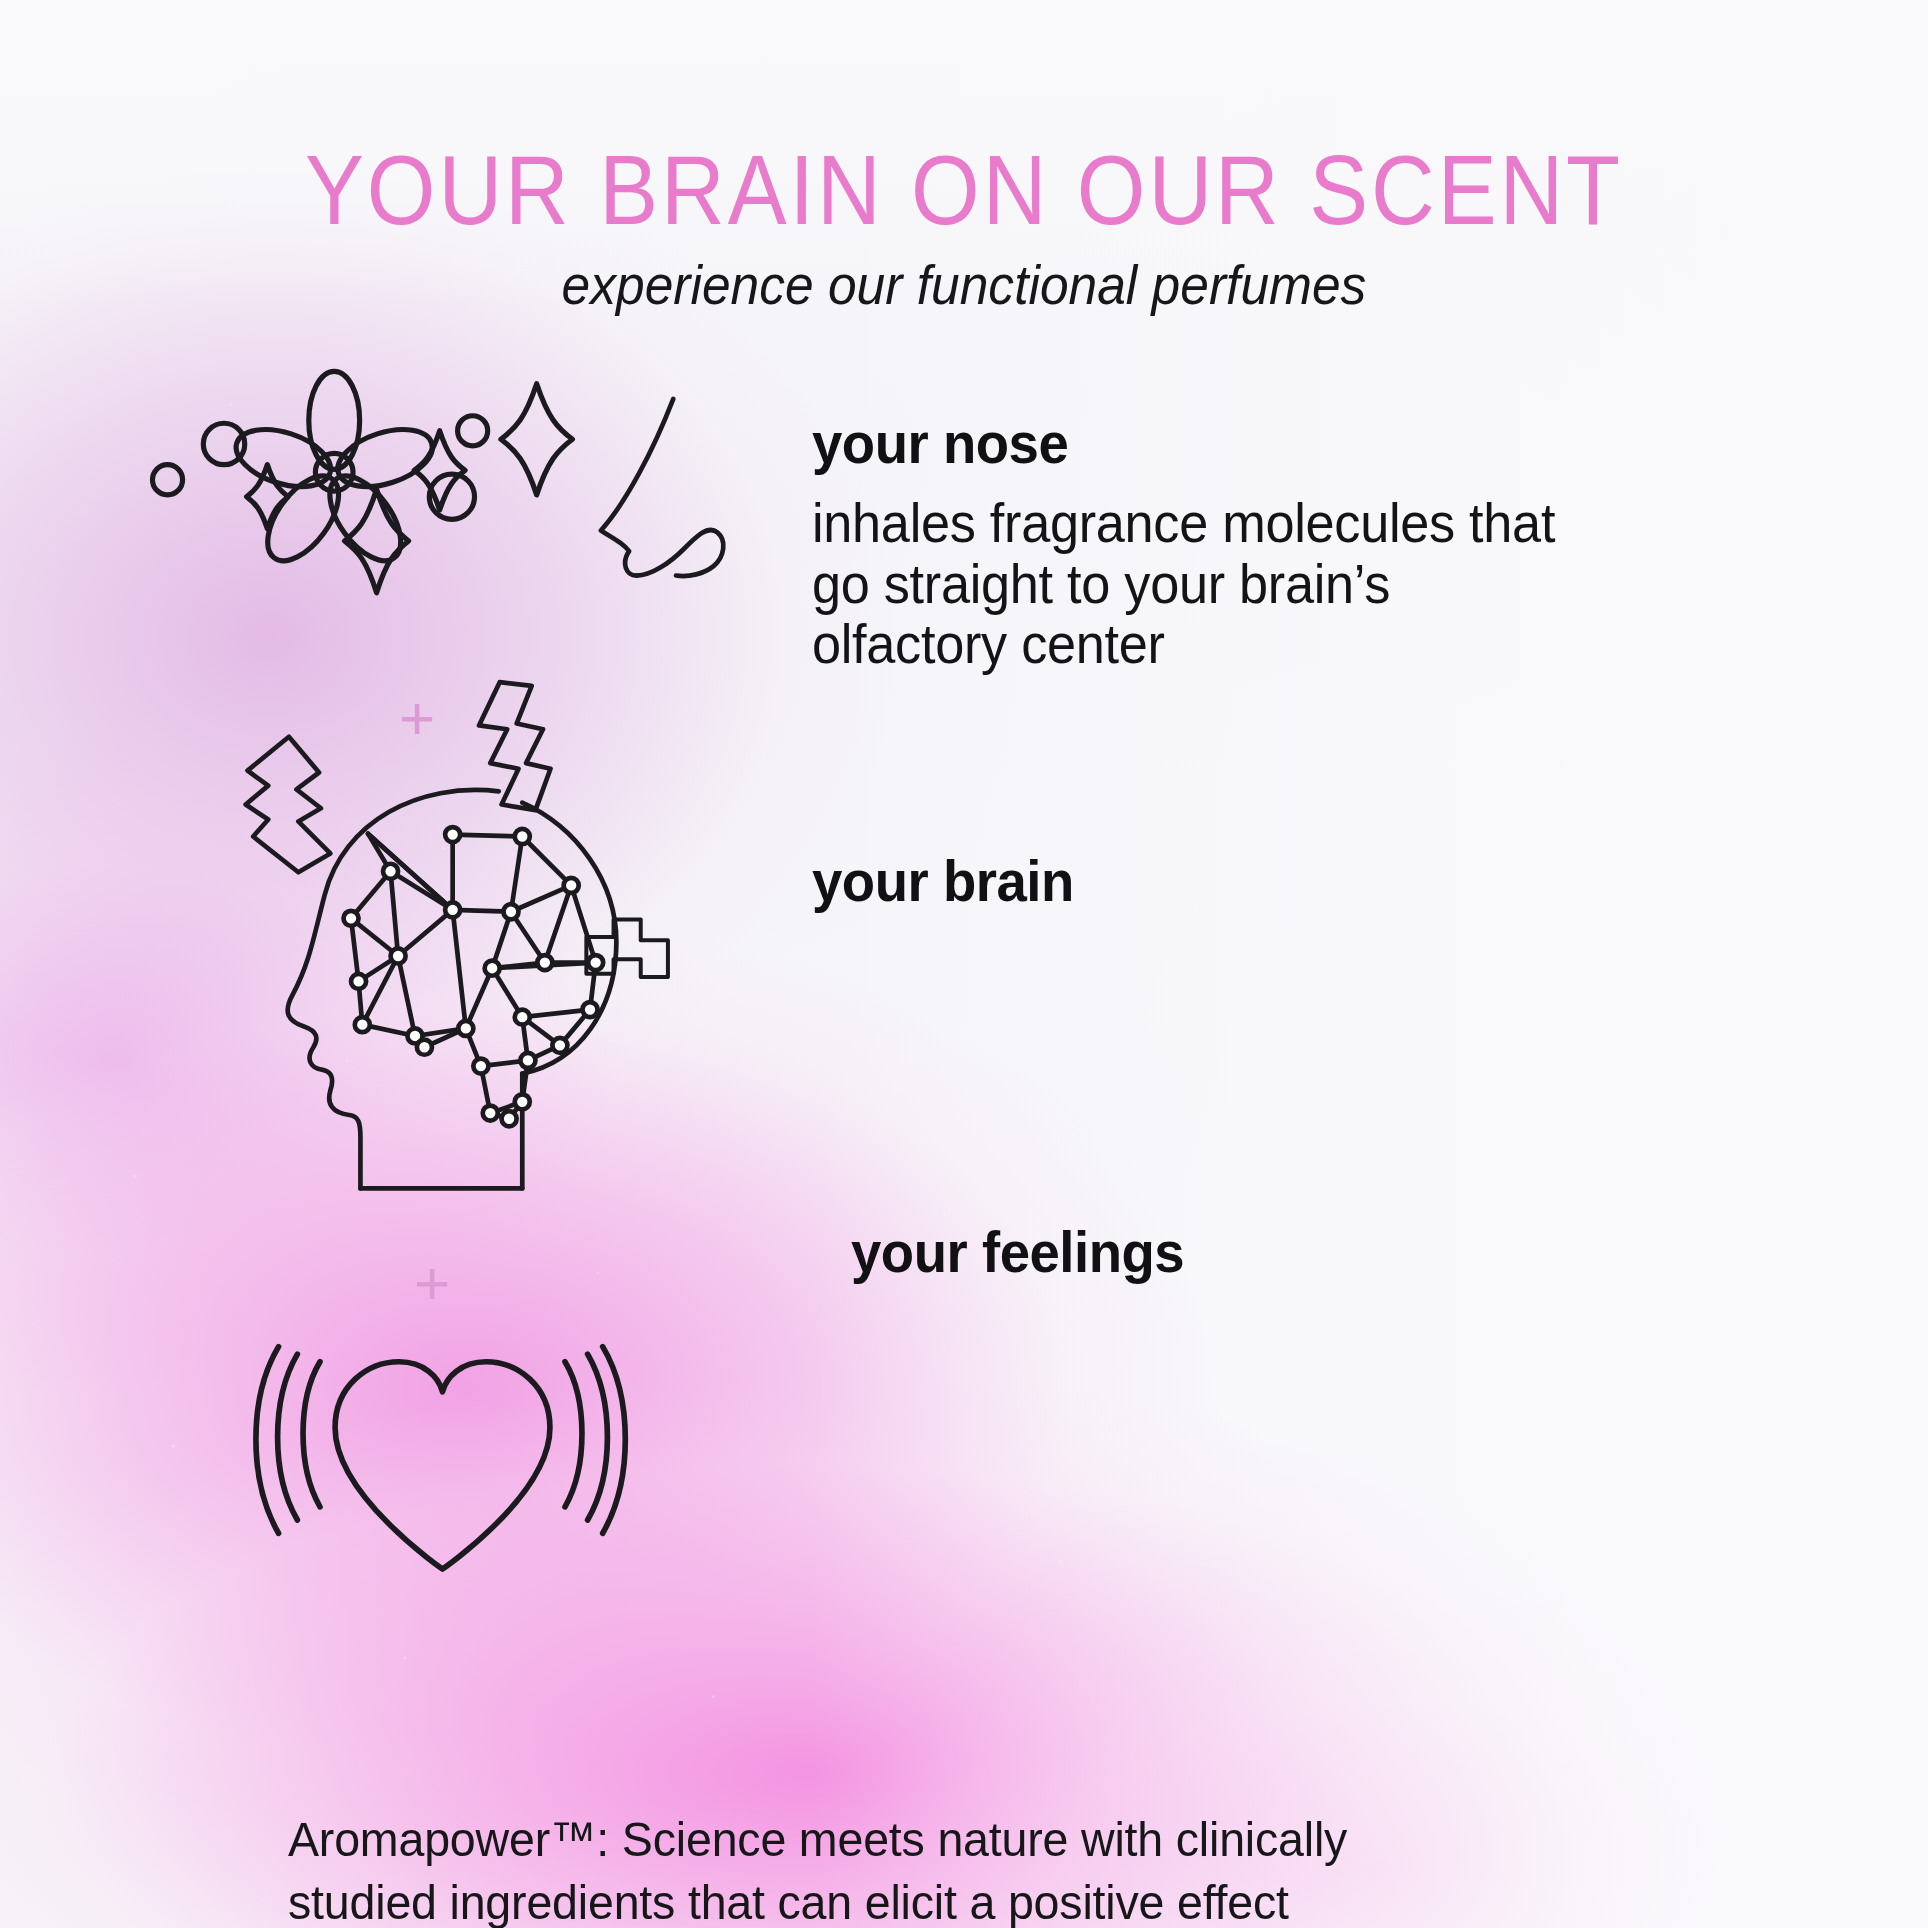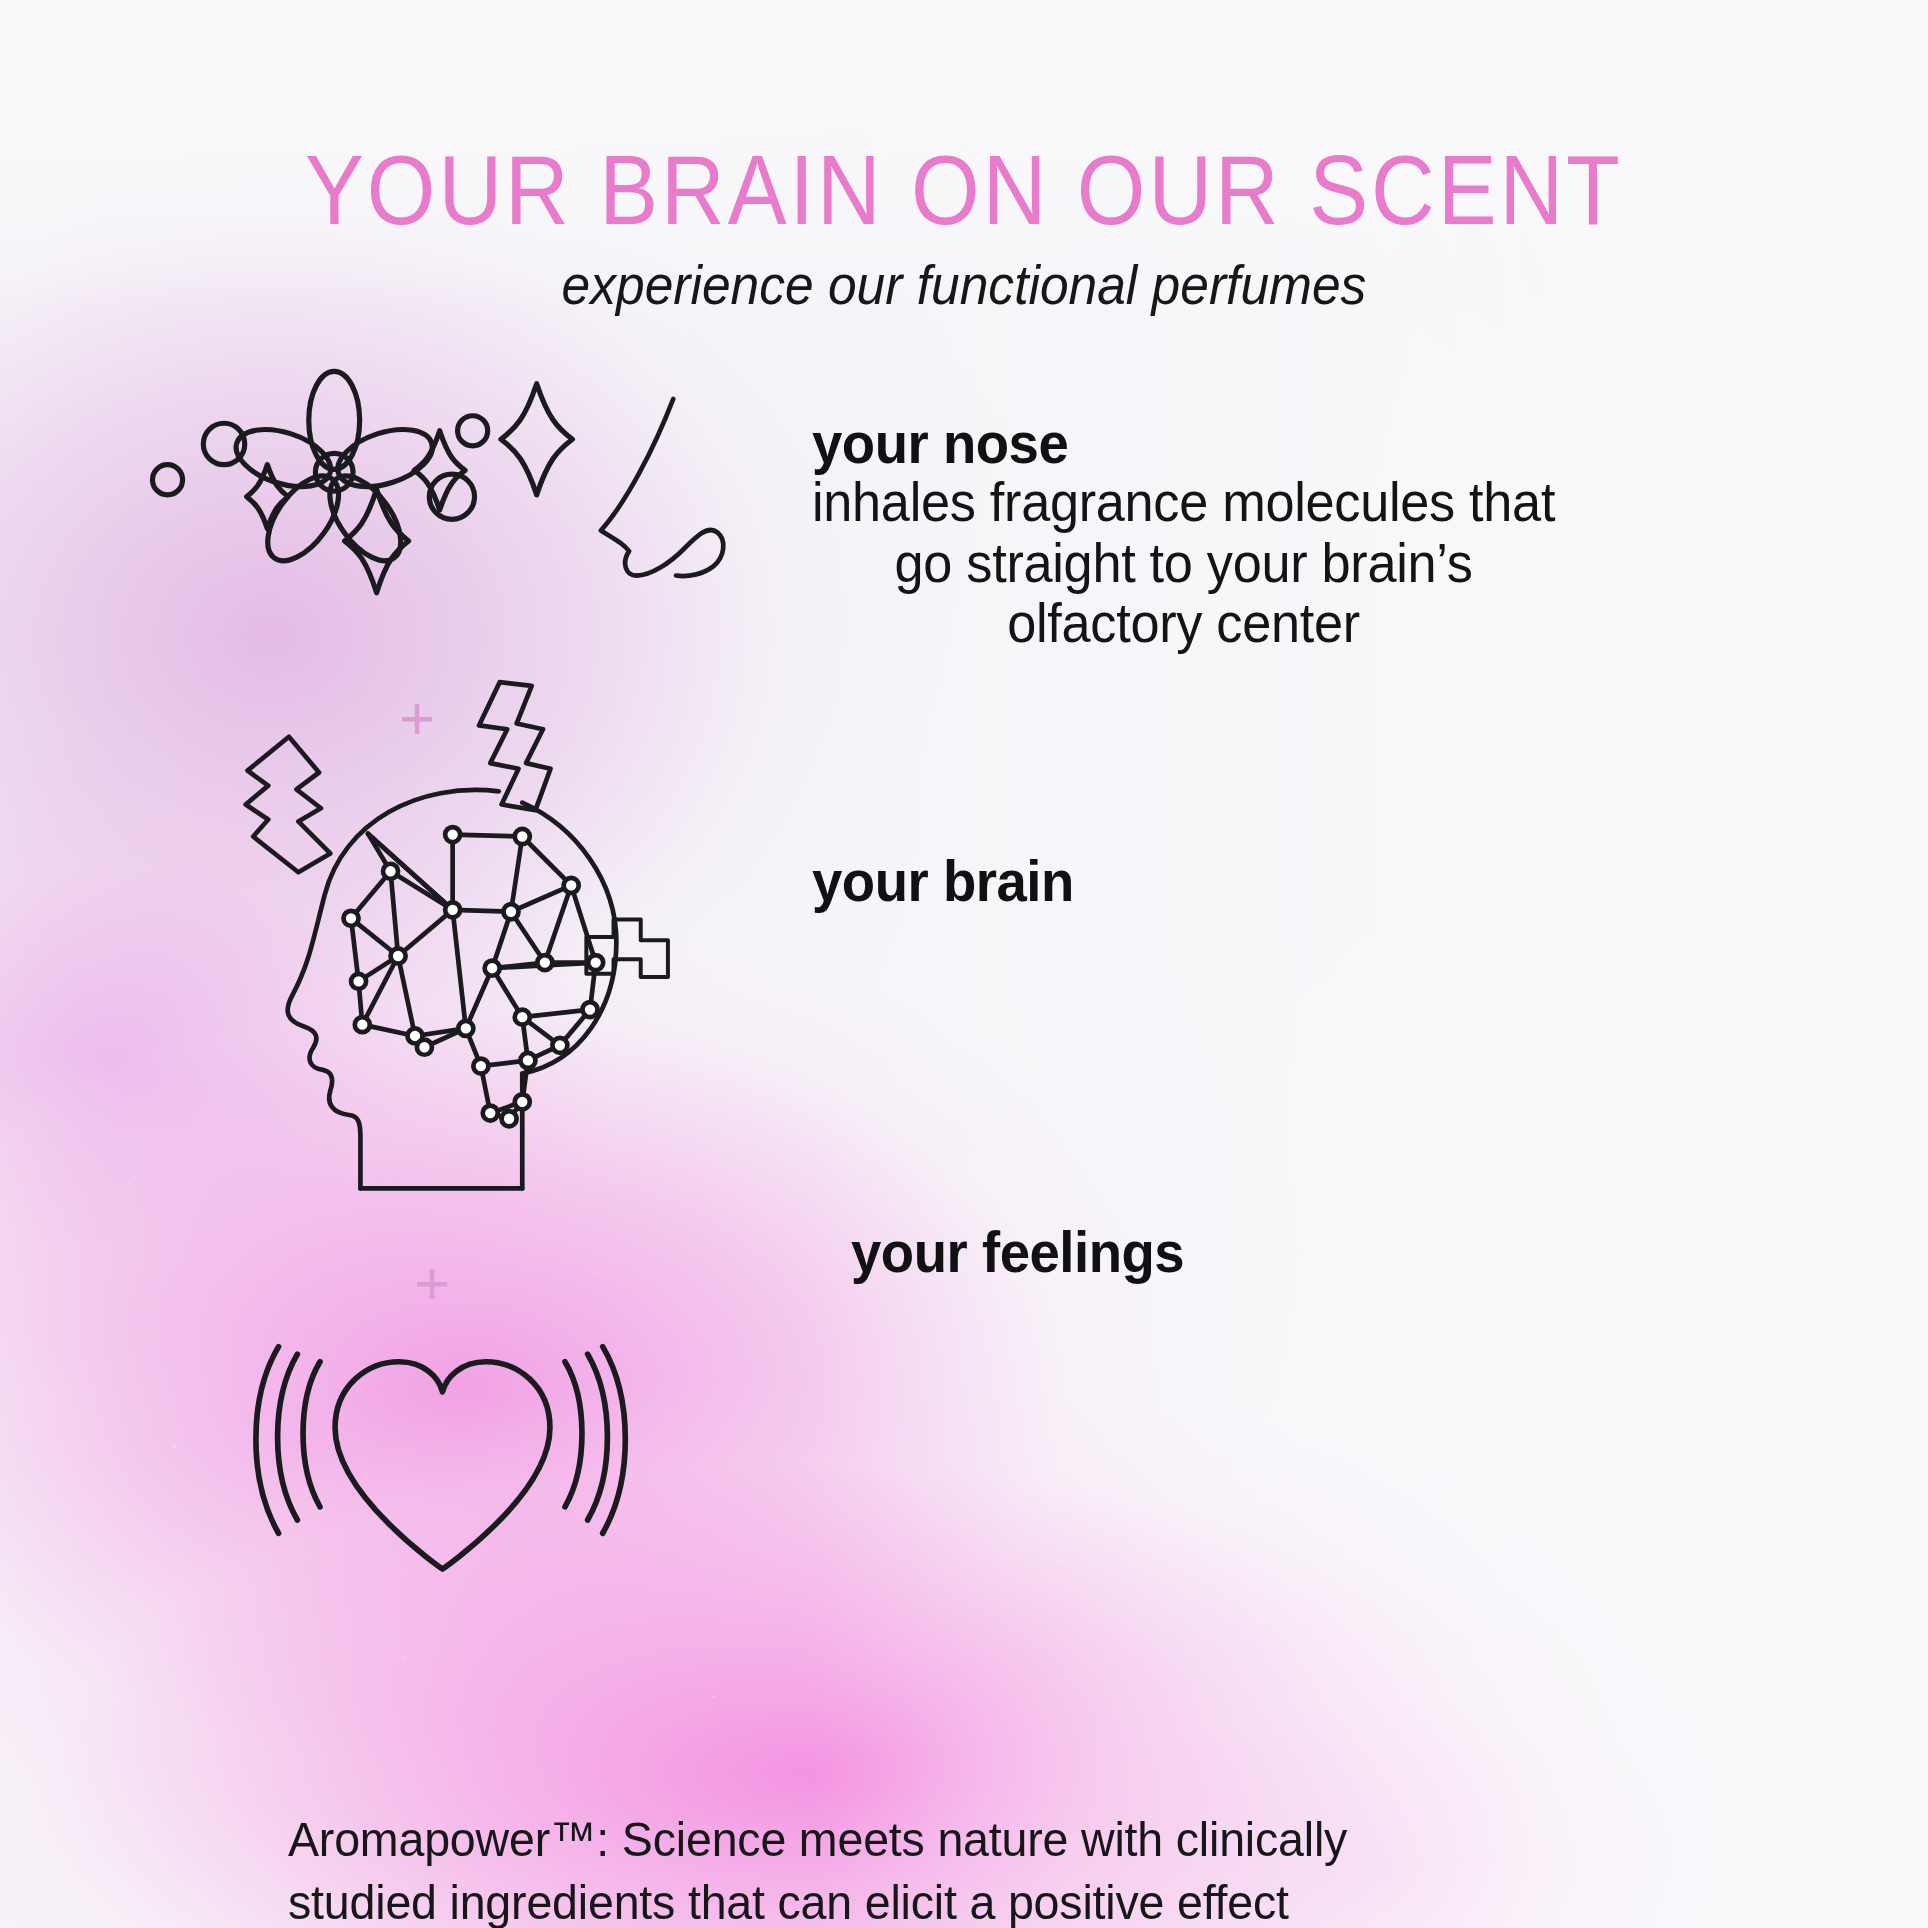--- a/index.html
+++ b/index.html
@@ -212,21 +212,21 @@
 
     <div class="icon-col" style="left:584px; top:391px;">
       <svg width="169" height="217" viewBox="0 0 180 230" fill="none" stroke="#1b1b1f" stroke-width="5" stroke-linecap="round" stroke-linejoin="round">
         <path d="M95 8 C74 62 45 118 18 148 C34 158 42 162 48 170 C40 182 44 196 56 196"></path>
         <path d="M56 196 C72 196 92 182 106 168 C120 154 132 142 142 150 C152 158 150 176 138 186 C128 194 112 198 98 196"></path>
       </svg>
     </div>
 
     <div class="text-col" style="top:414px;">
       <div class="head-line">your nose</div>
-      <div style="text-align:center;">
+      <div style="margin-top:21px;">
         <div class="body-line"><span>inhales fragrance molecules that</span></div>
         <div class="body-line"><span>go straight to your brain’s</span></div>
         <div class="body-line"><span>olfactory center</span></div>
       </div>
     </div>
   </div>
 
   <div class="plus" style="left:399px; top:687px;">+</div>
 
   <div class="section">

